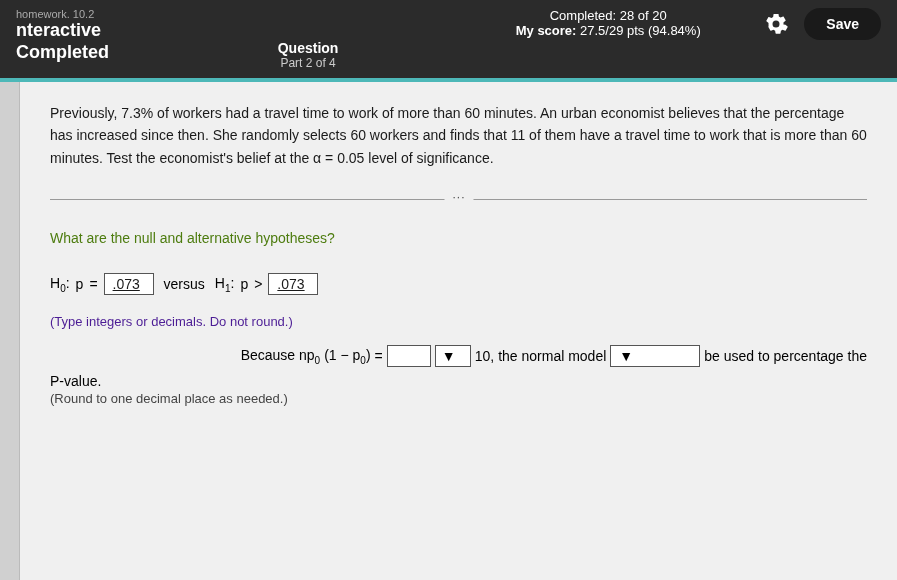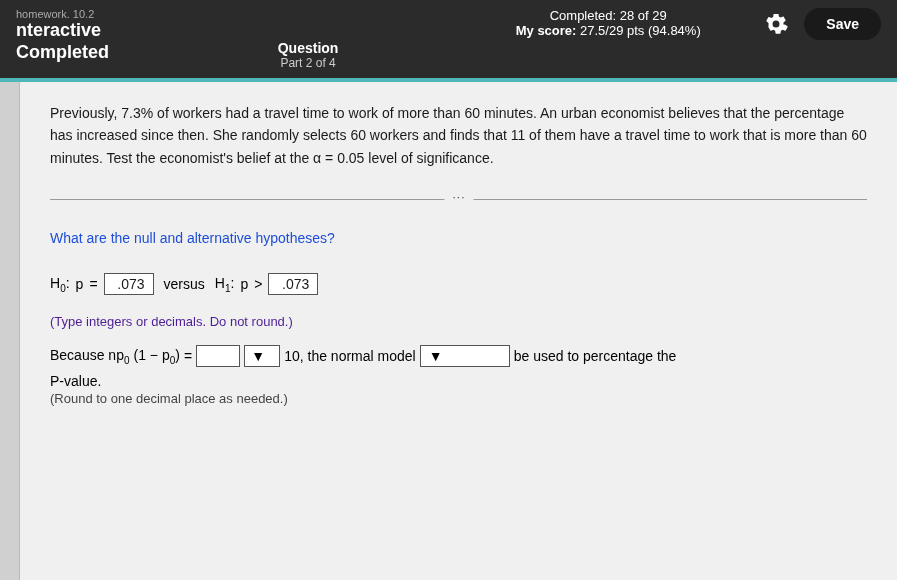--- a/index.html
+++ b/index.html
@@ -146,59 +146,61 @@
       font-size: 13px;
       color: #555;
     }
 
     .question-section {
       margin-top: 30px;
     }
 
     .question-label {
       font-size: 14px;
-      color: #1d4ed8;
+      color: #4d7c0f;
       margin-bottom: 14px;
     }
 
     .hypotheses-row {
       display: flex;
       align-items: center;
       gap: 6px;
       margin-bottom: 6px;
       font-size: 14px;
       flex-wrap: wrap;
     }
 
     .hypothesis-box {
       background: white;
       border: 1px solid #555;
       padding: 2px 8px;
       font-size: 14px;
       min-width: 50px;
-      text-align: right;
+      text-align: left;
+      text-decoration: underline;
     }
 
     .hypothesis-box.filled {
       color: #1a1a1a;
     }
 
     .hint-text {
       font-size: 13px;
       color: #4c1d95;
       margin-bottom: 16px;
     }
 
     .normal-model-row {
       display: flex;
       align-items: center;
       gap: 4px;
       font-size: 14px;
       flex-wrap: wrap;
       margin-bottom: 6px;
+      justify-content: flex-end;
     }
 
     .inline-input {
       background: white;
       border: 1px solid #555;
       padding: 2px 6px;
       font-size: 14px;
       width: 44px;
       text-align: center;
     }
@@ -254,21 +256,21 @@
       <span>Completed</span>
     </span>
   </div>
 
   <div class="header-center">
     <span class="header-question-label">Question</span>
     <span class="header-part">Part 2 of 4</span>
   </div>
 
   <div class="header-score-section">
-    <span class="header-completed">Completed: 28 of 29</span>
+    <span class="header-completed">Completed: 28 of 20</span>
     <span class="header-myscore">
       <strong>My score:</strong>
       <span>27.5/29 pts (94.84%)</span>
     </span>
   </div>
 
   <div class="header-icons">
     <div class="gear-icon">
       <svg width="24" height="24" viewBox="0 0 24 24">
         <path d="M12 15.5A3.5 3.5 0 018.5 12 3.5 3.5 0 0112 8.5a3.5 3.5 0 013.5 3.5A3.5 3.5 0 0112 15.5m7.43-2.92c.04-.34.07-.68.07-1.08s-.03-.74-.07-1.08l2.11-1.65c.19-.15.24-.42.12-.64l-2-3.46c-.12-.22-.39-.3-.61-.22l-2.49 1c-.52-.4-1.08-.73-1.69-.98l-.38-2.65C14.46 2.18 14.25 2 14 2h-4c-.25 0-.46.18-.49.42l-.38 2.65c-.61.25-1.17.59-1.69.98l-2.49-1c-.23-.09-.49 0-.61.22l-2 3.46c-.13.22-.07.49.12.64l2.11 1.65c-.04.34-.07.69-.07 1.08s.03.74.07 1.08L4.49 14.42c-.19.15-.24.42-.12.64l2 3.46c.12.22.39.3.61.22l2.49-1c.52.4 1.08.73 1.69.98l.38 2.65c.03.24.24.42.49.42h4c.25 0 .46-.18.49-.42l.38-2.65c.61-.25 1.17-.58 1.69-.98l2.49 1c.23.09.49 0 .61-.22l2-3.46c.12-.22.07-.49-.12-.64l-2.11-1.66z"></path>

